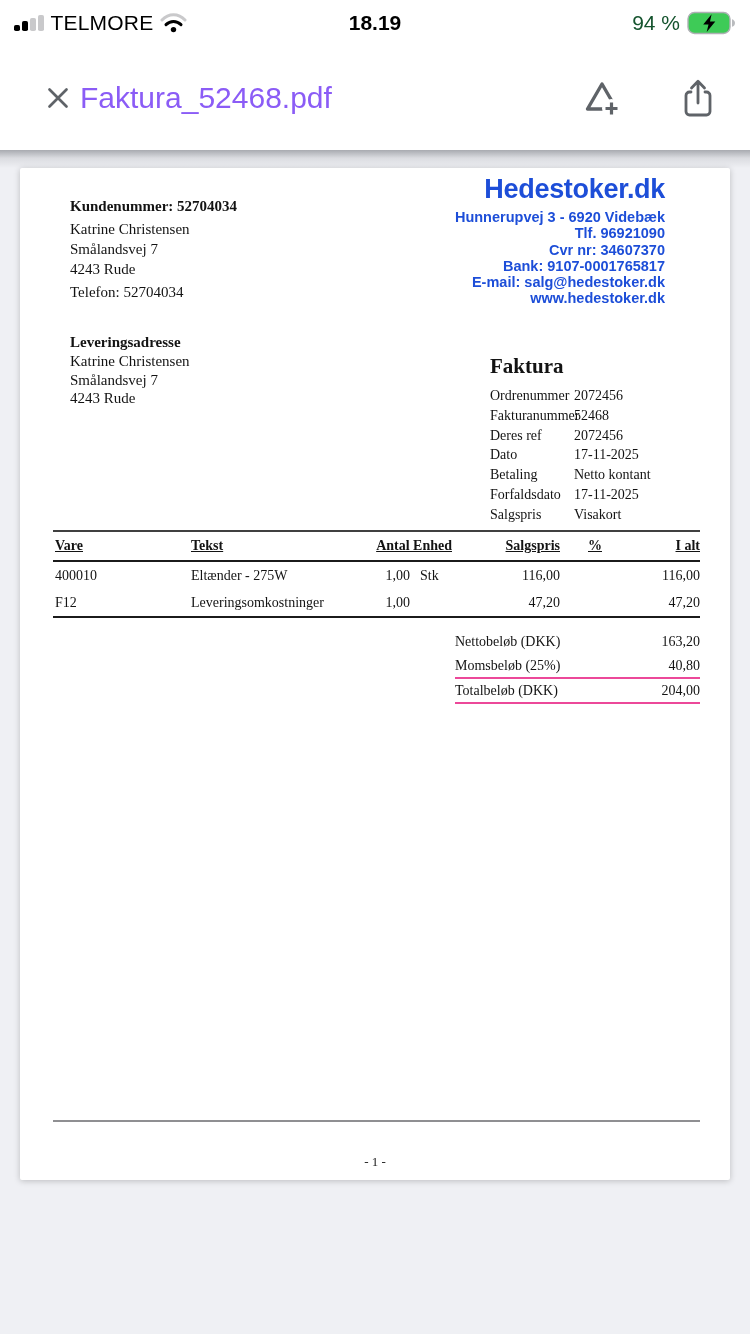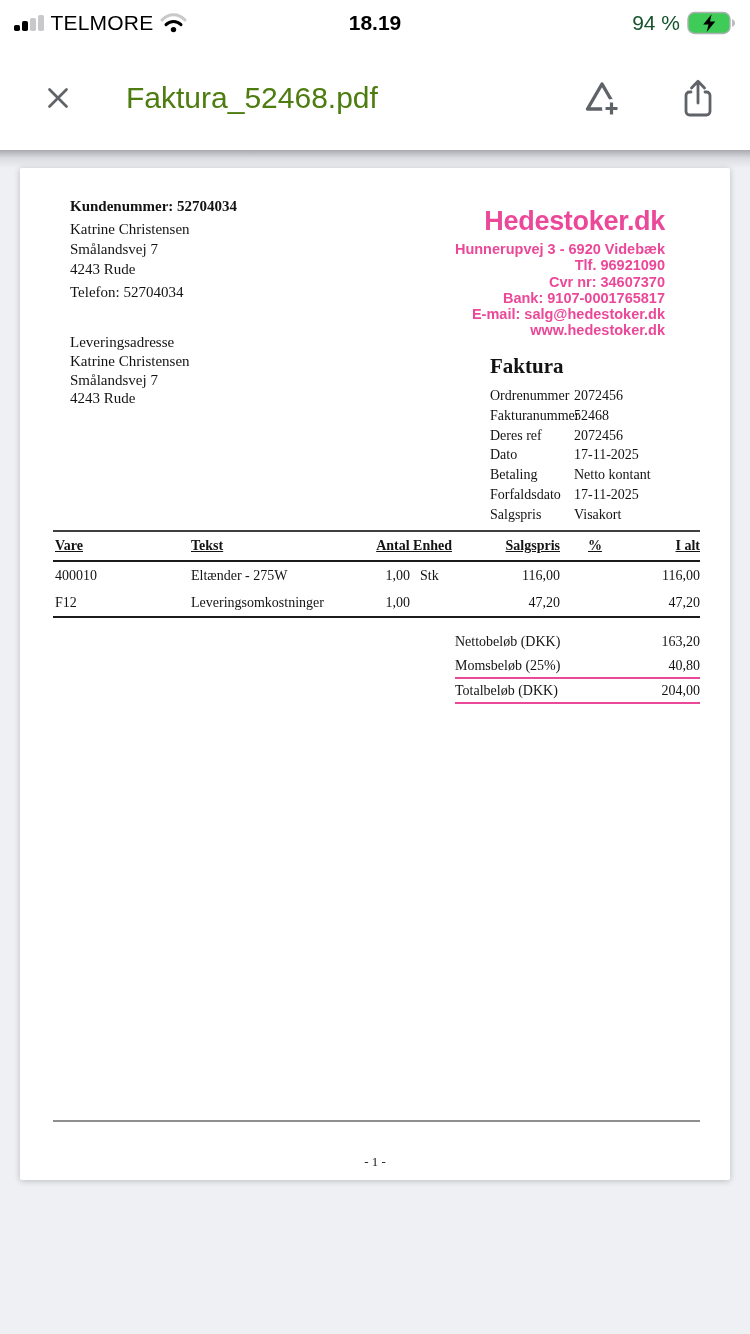--- a/index.html
+++ b/index.html
@@ -17,43 +17,43 @@
   .sig { display:inline-flex; align-items:flex-end; gap:2.5px; height:16px; }
   .sig i { display:block; width:5.5px; border-radius:1.8px; background:#000; }
   .sig i:nth-child(1){height:6px;} .sig i:nth-child(2){height:9.5px;}
   .sig i:nth-child(3){height:12.5px;background:#c9c9cb;} .sig i:nth-child(4){height:15.5px;background:#c9c9cb;}
 
   
   .toolbar { position:absolute; top:45px; left:0; width:750px; height:105px; background:#fff;
     display:flex; align-items:center; padding:0 30px 0 36px; z-index:3; }
   .icon-btn { background:none; border:none; width:44px; height:44px; display:flex; align-items:center;
     justify-content:center; cursor:pointer; padding:0; }
-  .doc-title { margin-left:46px; font-size:30px; color:#4d7c0f; white-space:nowrap; overflow:hidden; }
+  .doc-title { font-size:30px; color:#8b5cf6; white-space:nowrap; overflow:hidden; }
   .tb-actions { margin-left:auto; display:flex; align-items:center; gap:52px; }
   .top-shadow { position:absolute; top:150px; left:0; width:750px; height:18px; z-index:2;
     background:linear-gradient(to bottom, rgba(70,74,82,.42), rgba(70,74,82,.12) 45%, rgba(70,74,82,0)); }
 
   
   .viewer { position:absolute; top:150px; left:0; width:750px; height:1076px; background:#eff0f4; }
   .page { position:absolute; left:20px; top:18px; width:710px; height:1012px; background:#fff;
     border-radius:2px; box-shadow:0 1px 6px rgba(0,0,0,.22);
     font-family:"Liberation Serif", serif; color:#131313; }
 
   .cust-block { position:absolute; left:50px; top:30px; font-size:15px; }
   .cust-block .hd { font-weight:700; }
   .addr-lines p { line-height:20px; }
   .cust-block .addr-lines { margin-top:4px; }
   .cust-block .phone { margin-top:3px; line-height:20px; }
 
   .deliv-block { position:absolute; left:50px; top:164px; font-size:15px; }
-  .deliv-block .hd { font-weight:400; line-height:20px; }
+  .deliv-block .hd { font-weight:700; line-height:20px; }
   .deliv-block .addr-lines p { line-height:18.5px; }
 
-  .company-block { position:absolute; right:65px; top:36px; text-align:right;
-    font-family:"Liberation Sans", sans-serif; font-weight:700; color:#ec4899; }
+  .company-block { position:absolute; right:65px; top:4px; text-align:right;
+    font-family:"Liberation Sans", sans-serif; font-weight:700; color:#1d4ed8; }
   .company-block .cname { font-size:27px; line-height:34px; letter-spacing:-.3px; }
   .company-block .clines { margin-top:3px; }
   .company-block .clines p { font-size:14.5px; line-height:16.3px; }
 
   .meta-block { position:absolute; left:470px; top:186px; }
   .meta-block .mh { font-size:21px; font-weight:700; line-height:24px; }
   .meta-rows { margin-top:8px; }
   .meta-row { display:grid; grid-template-columns:84px auto; font-size:14px; line-height:19.8px; white-space:nowrap; }
 
   table.items { position:absolute; left:33px; top:362px; width:647px; border-collapse:collapse;

